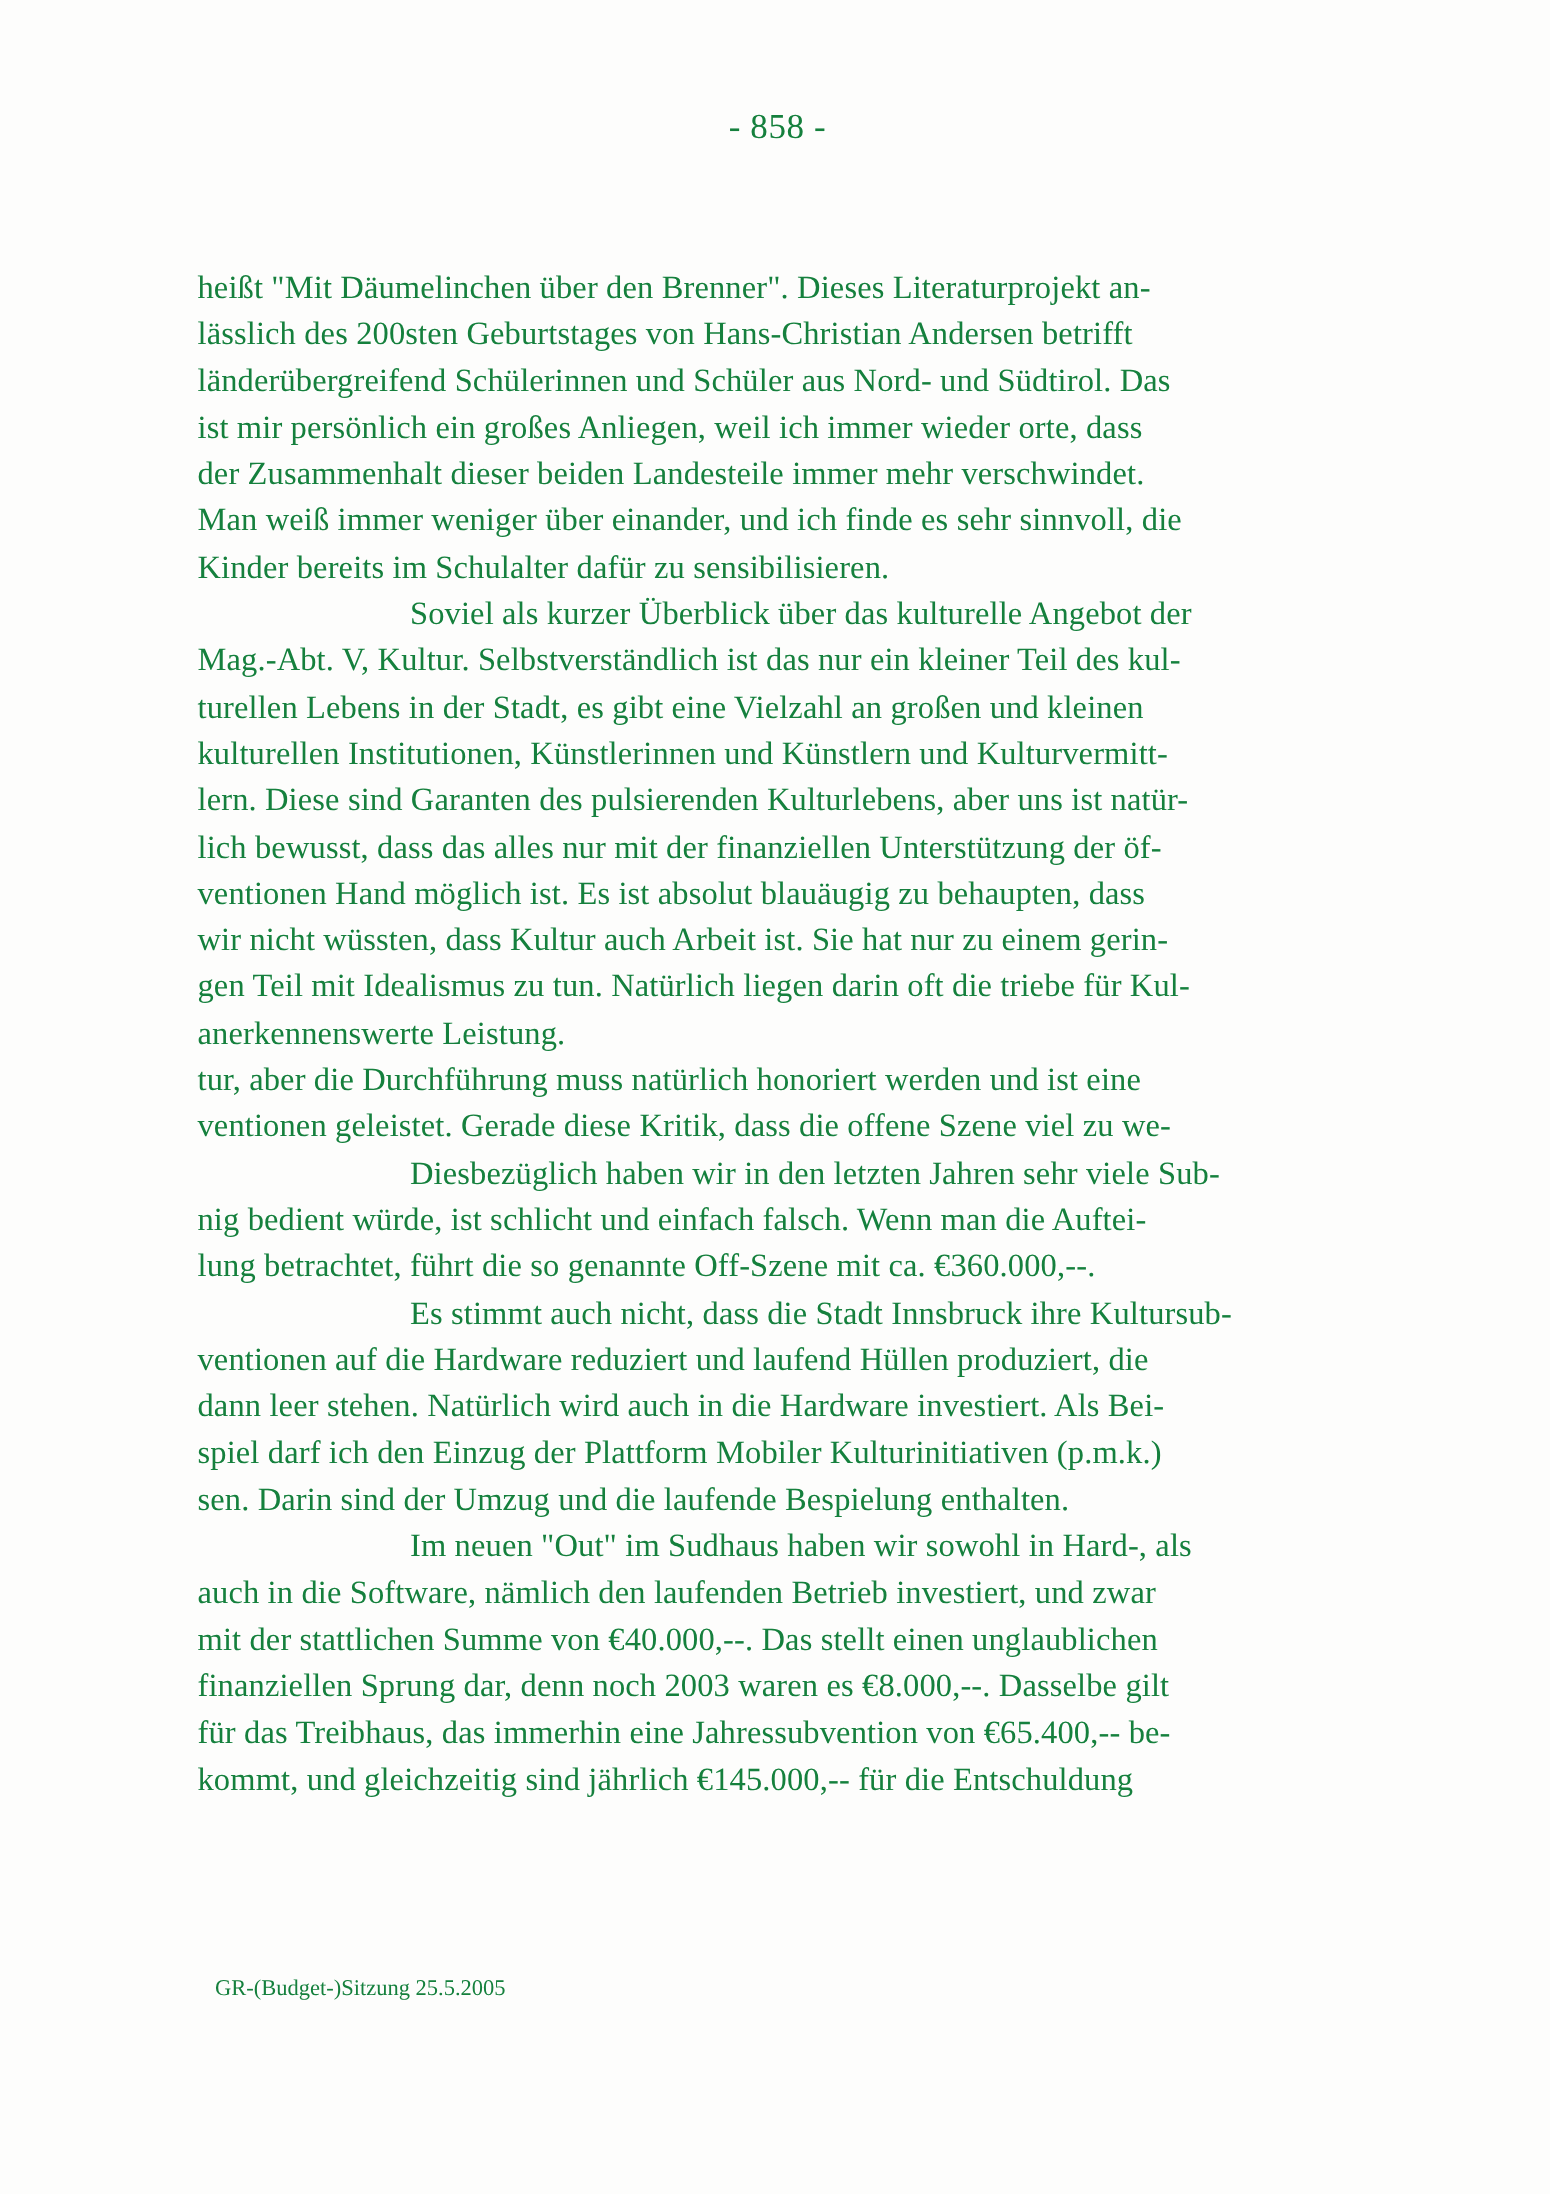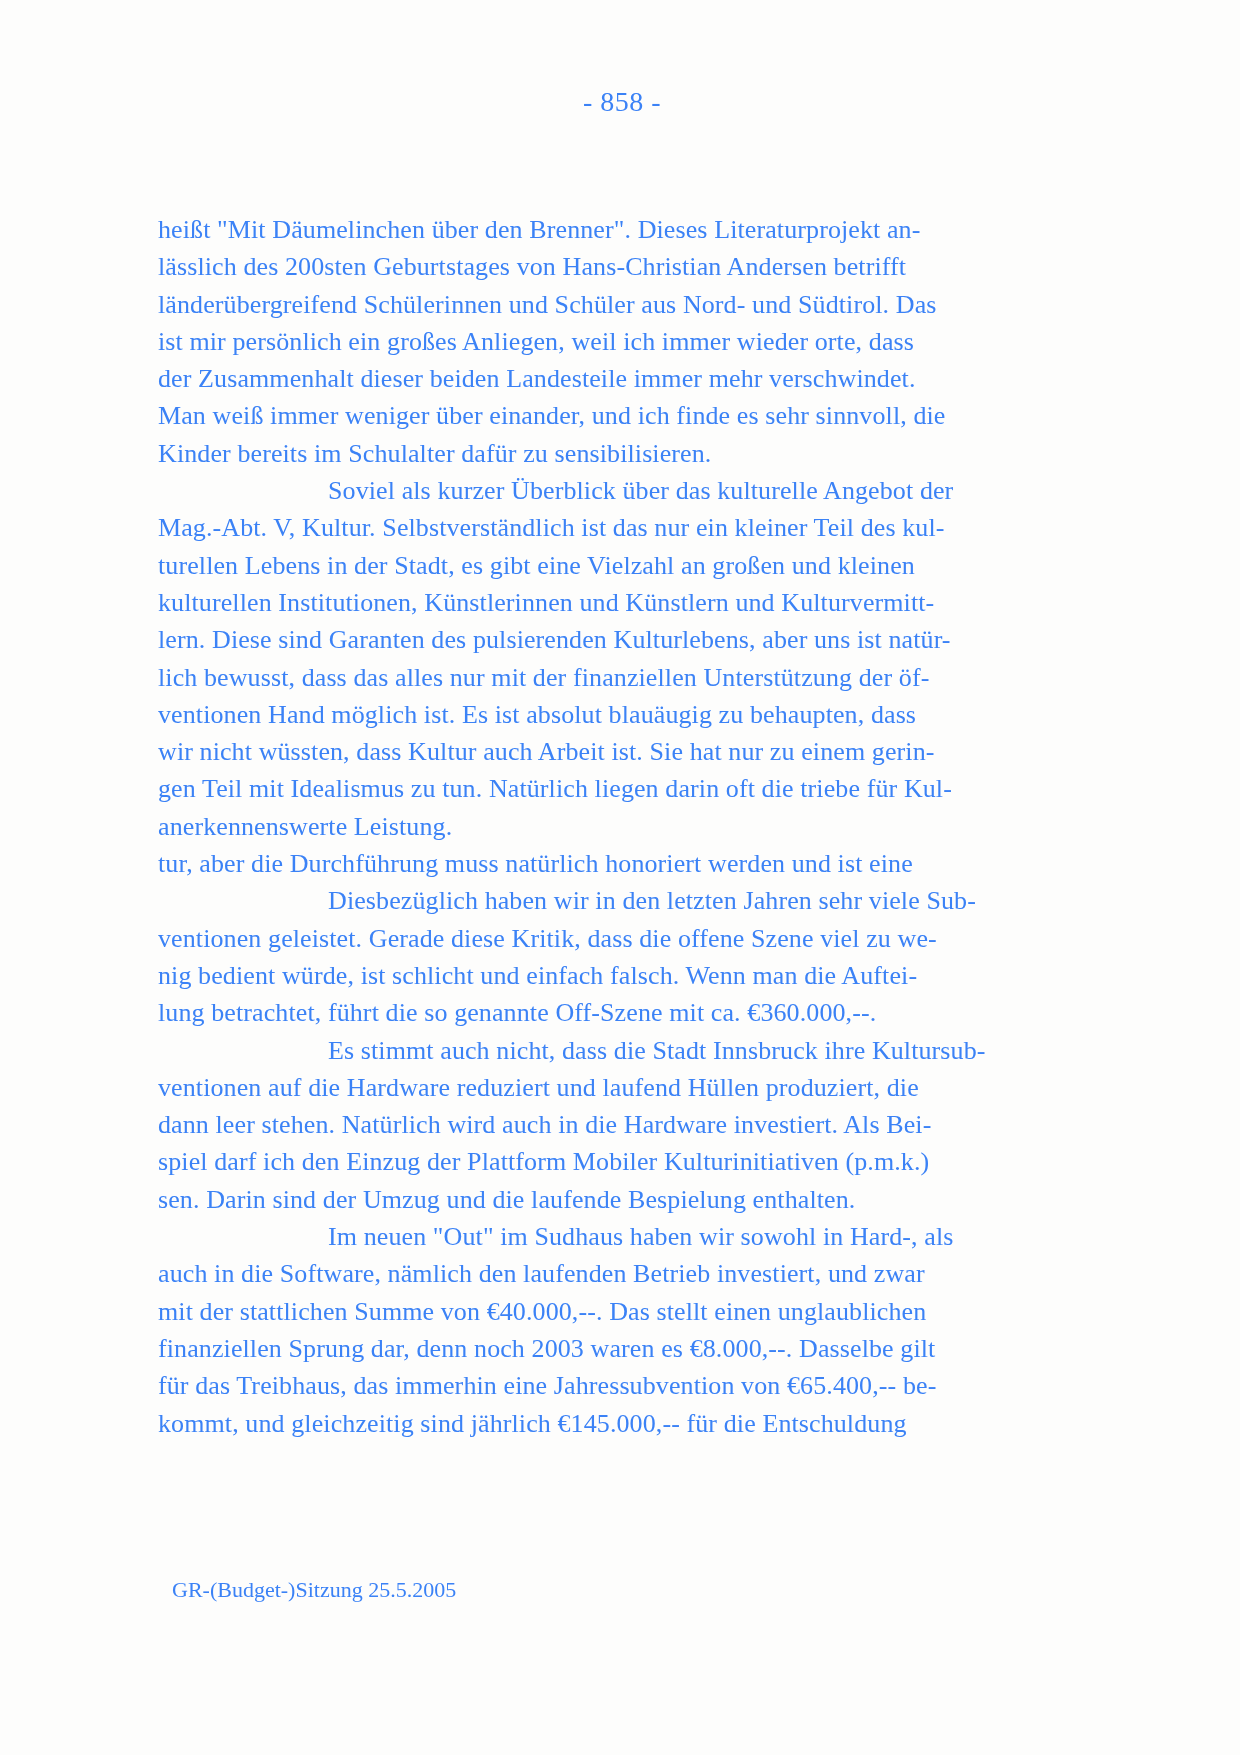--- a/index.html
+++ b/index.html
@@ -5,21 +5,21 @@
   html, body {
     margin: 0;
     padding: 0;
     background: #e8e8e8;
   }
   .page {
     position: relative;
     width: 1240px;
     height: 1755px;
     background: #fdfdfc;
-    color: #3b82f6;
+    color: #15803d;
     font-family: "Liberation Serif", "DejaVu Serif", serif;
     overflow: hidden;
   }
   .pagenum {
     position: absolute;
     top: 86px;
     left: 158px;
     width: 928px;
     text-align: center;
     font-size: 28px;
@@ -38,21 +38,21 @@
   .line {
     white-space: nowrap;
   }
   .line.indent {
     padding-left: 170px;
   }
   .footer {
     position: absolute;
     top: 1579px;
     left: 172px;
-    font-size: 22px;
+    font-size: 18px;
     line-height: 22px;
   }
 </style>
 </head>
 <body>
 
 <div class="page">
   <div class="pagenum">- 858 -</div>
 
   <div class="body-text" id="body-container">
@@ -67,22 +67,22 @@
       <div class="line">Mag.-Abt. V, Kultur. Selbstverständlich ist das nur ein kleiner Teil des kul-</div>
       <div class="line">turellen Lebens in der Stadt, es gibt eine Vielzahl an großen und kleinen</div>
       <div class="line">kulturellen Institutionen, Künstlerinnen und Künstlern und Kulturvermitt-</div>
       <div class="line">lern. Diese sind Garanten des pulsierenden Kulturlebens, aber uns ist natür-</div>
       <div class="line">lich bewusst, dass das alles nur mit der finanziellen Unterstützung der öf-</div>
       <div class="line">ventionen Hand möglich ist. Es ist absolut blauäugig zu behaupten, dass</div>
       <div class="line">wir nicht wüssten, dass Kultur auch Arbeit ist. Sie hat nur zu einem gerin-</div>
       <div class="line">gen Teil mit Idealismus zu tun. Natürlich liegen darin oft die triebe für Kul-</div>
       <div class="line">anerkennenswerte Leistung.</div>
       <div class="line">tur, aber die Durchführung muss natürlich honoriert werden und ist eine</div>
+      <div class="line">ventionen geleistet. Gerade diese Kritik, dass die offene Szene viel zu we-</div>
       <div class="line indent">Diesbezüglich haben wir in den letzten Jahren sehr viele Sub-</div>
-      <div class="line">ventionen geleistet. Gerade diese Kritik, dass die offene Szene viel zu we-</div>
       <div class="line">nig bedient würde, ist schlicht und einfach falsch. Wenn man die Auftei-</div>
       <div class="line">lung betrachtet, führt die so genannte Off-Szene mit ca. €360.000,--.</div>
       <div class="line indent">Es stimmt auch nicht, dass die Stadt Innsbruck ihre Kultursub-</div>
       <div class="line">ventionen auf die Hardware reduziert und laufend Hüllen produziert, die</div>
       <div class="line">dann leer stehen. Natürlich wird auch in die Hardware investiert. Als Bei-</div>
       <div class="line">spiel darf ich den Einzug der Plattform Mobiler Kulturinitiativen (p.m.k.)</div>
       <div class="line">sen. Darin sind der Umzug und die laufende Bespielung enthalten.</div>
       <div class="line indent">Im neuen "Out" im Sudhaus haben wir sowohl in Hard-, als</div>
       <div class="line">auch in die Software, nämlich den laufenden Betrieb investiert, und zwar</div>
       <div class="line">mit der stattlichen Summe von €40.000,--. Das stellt einen unglaublichen</div>

